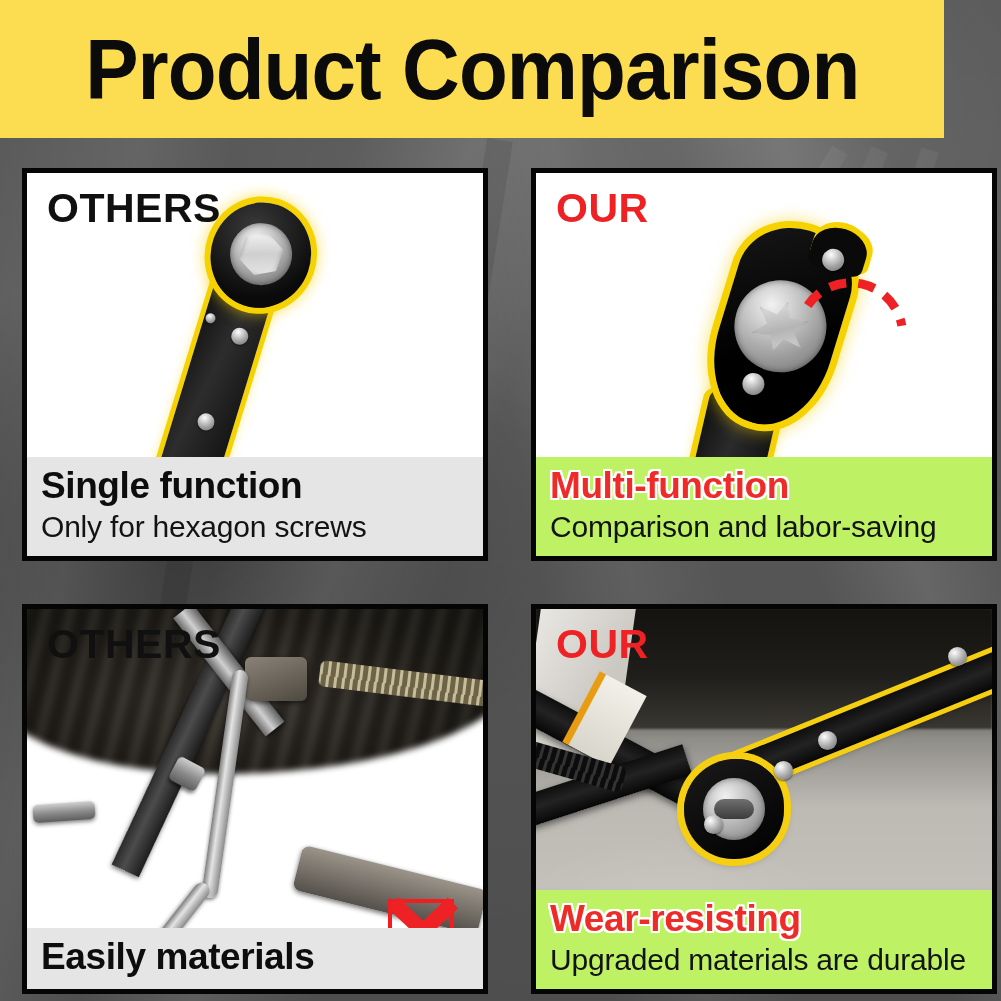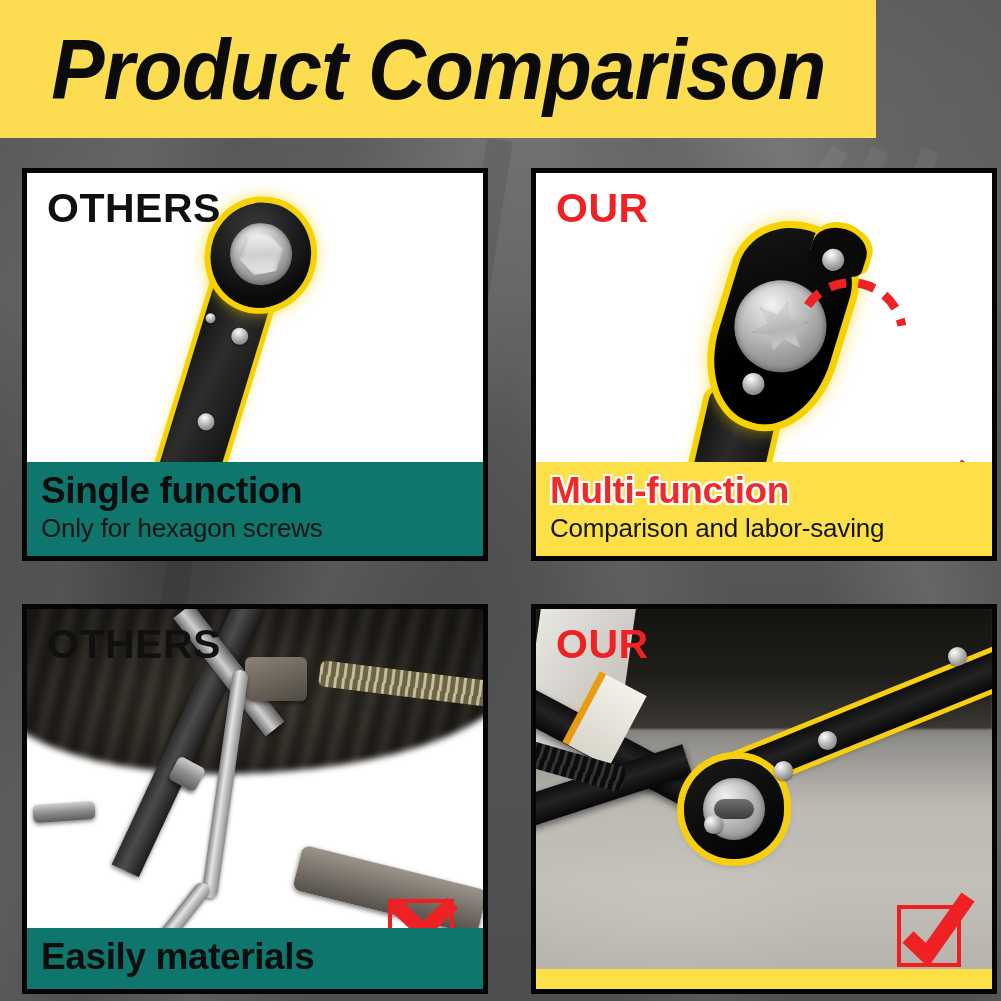--- a/index.html
+++ b/index.html
@@ -33,28 +33,27 @@
   .bg-streaks {
     position: absolute;
     inset: 0;
     opacity: .5;
   }
 
   
   .header {
     position: absolute;
     left: 0; top: 0;
-    width: 876px;
+    width: 944px;
     height: 138px;
     background: #fcdd51;
     display: flex;
     align-items: center;
     justify-content: center;
     z-index: 5;
-    font-style: italic;
   }
   .header-title {
     font-family: "Liberation Sans Narrow", "Liberation Sans", sans-serif;
     font-weight: 700;
     font-size: 86px;
     line-height: 1;
     color: #0b0b0b;
     letter-spacing: -1px;
     transform: scaleX(0.93);
     white-space: nowrap;
@@ -115,43 +114,43 @@
   .mark svg { display:block; overflow: visible; }
 
   
   .caption {
     position: absolute;
     left: 0; right: 0; bottom: 0;
     padding: 8px 14px 12px 14px;
     z-index: 8;
     box-sizing: border-box;
   }
-  .caption.gray   { background: #0f766e; }
-  .caption.yellow { background: #fde047; }
+  .caption.gray   { background: #e5e5e5; }
+  .caption.yellow { background: #bef264; }
 
   .cap-title {
     font-weight: 700;
     font-size: 37px;
     line-height: 1.12;
     letter-spacing: -0.4px;
     margin: 0;
   }
   .cap-title.dark { color: #0d0d0d; }
   .cap-title.red  {
     color: #ee2b28;
     -webkit-text-stroke: 3px #ffffff;
     paint-order: stroke fill;
     text-shadow:
       -2px -2px 0 #fff,  2px -2px 0 #fff,
       -2px  2px 0 #fff,  2px  2px 0 #fff,
        0   -2px 0 #fff,  0    2px 0 #fff,
       -2px  0   0 #fff,  2px  0   0 #fff;
   }
   .cap-sub {
-    font-size: 26px;
+    font-size: 30px;
     line-height: 1.18;
     color: #131313;
     margin: 2px 0 0 0;
     letter-spacing: -0.2px;
   }
 
   
   .studio { background: #ffffff; }
   .wrench1 {
     position: absolute;
@@ -523,17 +522,19 @@
       <div class="tag red">OUR</div>
 
       <div class="mark">
         <svg viewBox="0 0 74 74" width="74" height="74">
           <rect x="5" y="14" width="60" height="58" fill="none" stroke="#f01e21" stroke-width="4"></rect>
           <path d="M14 44 L33 62 L74 4" fill="none" stroke="#ee2224" stroke-width="16" stroke-linejoin="miter" stroke-linecap="butt"></path>
         </svg>
       </div>
 
       <div class="caption yellow">
+        <p class="cap-title red">Wear-resisting</p>
+        <p class="cap-sub">Upgraded materials are durable</p>
       </div>
     </div>
 
   </div>
 </div>
 
 </body></html>

